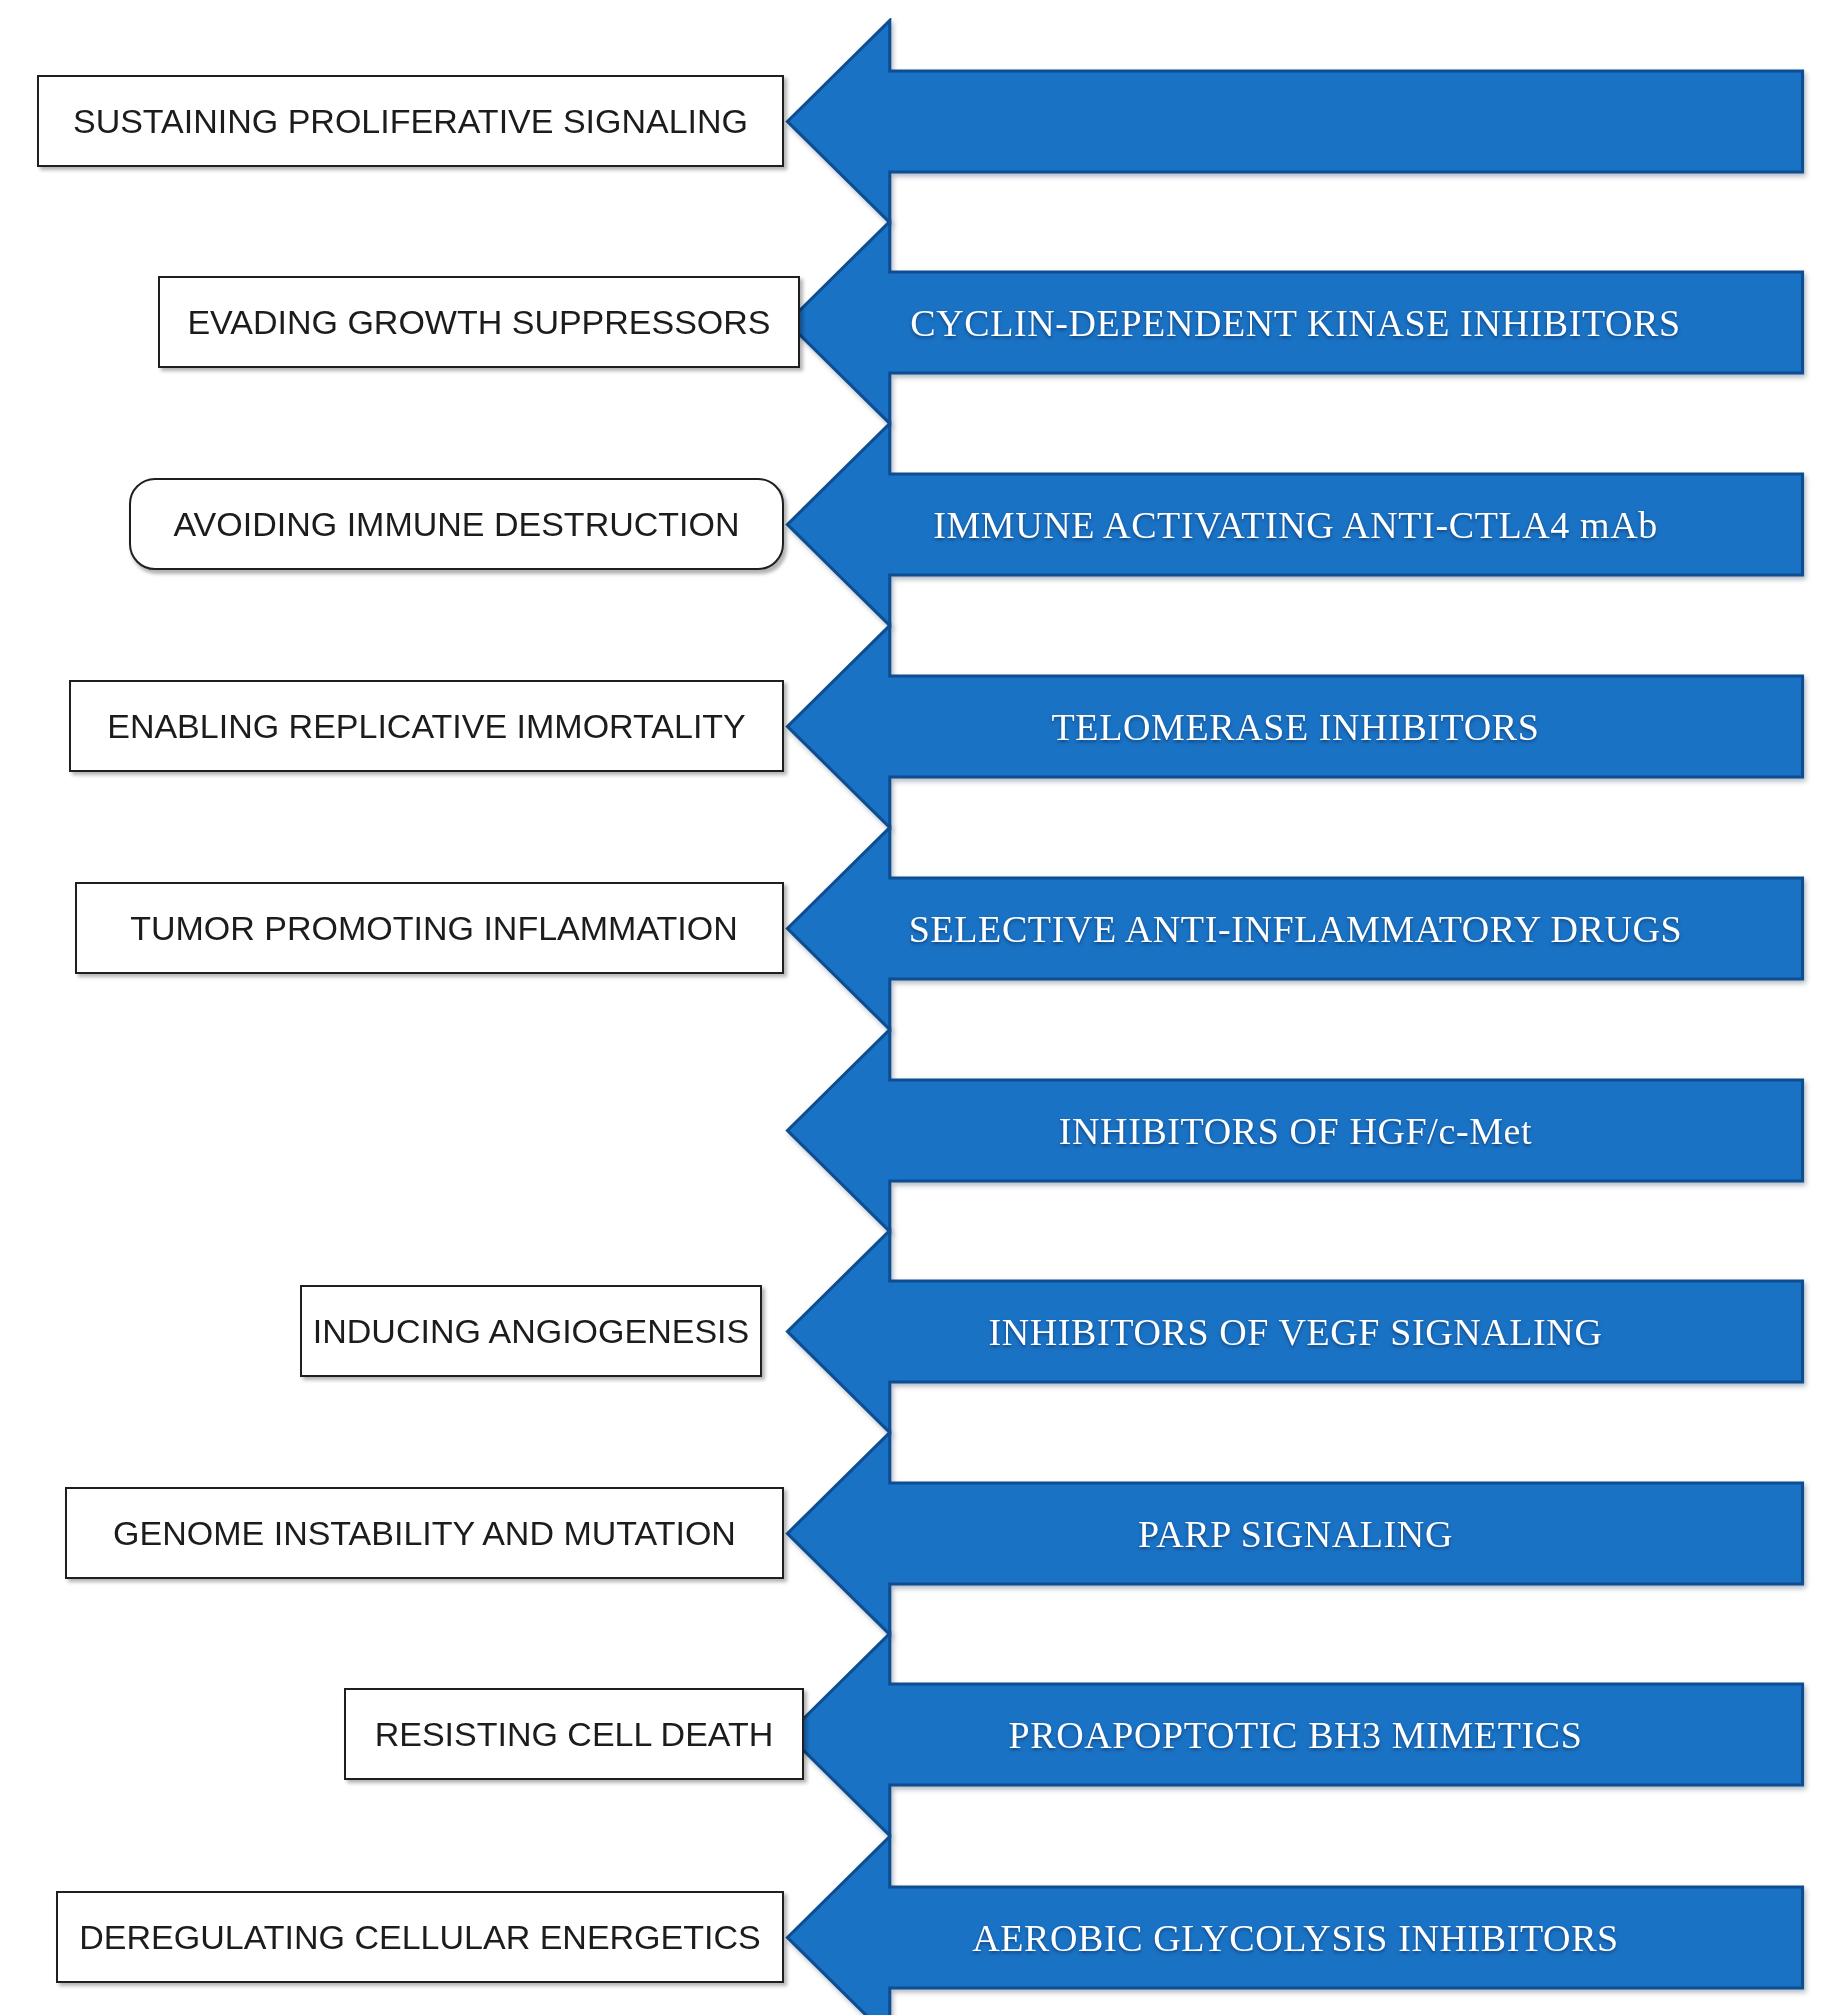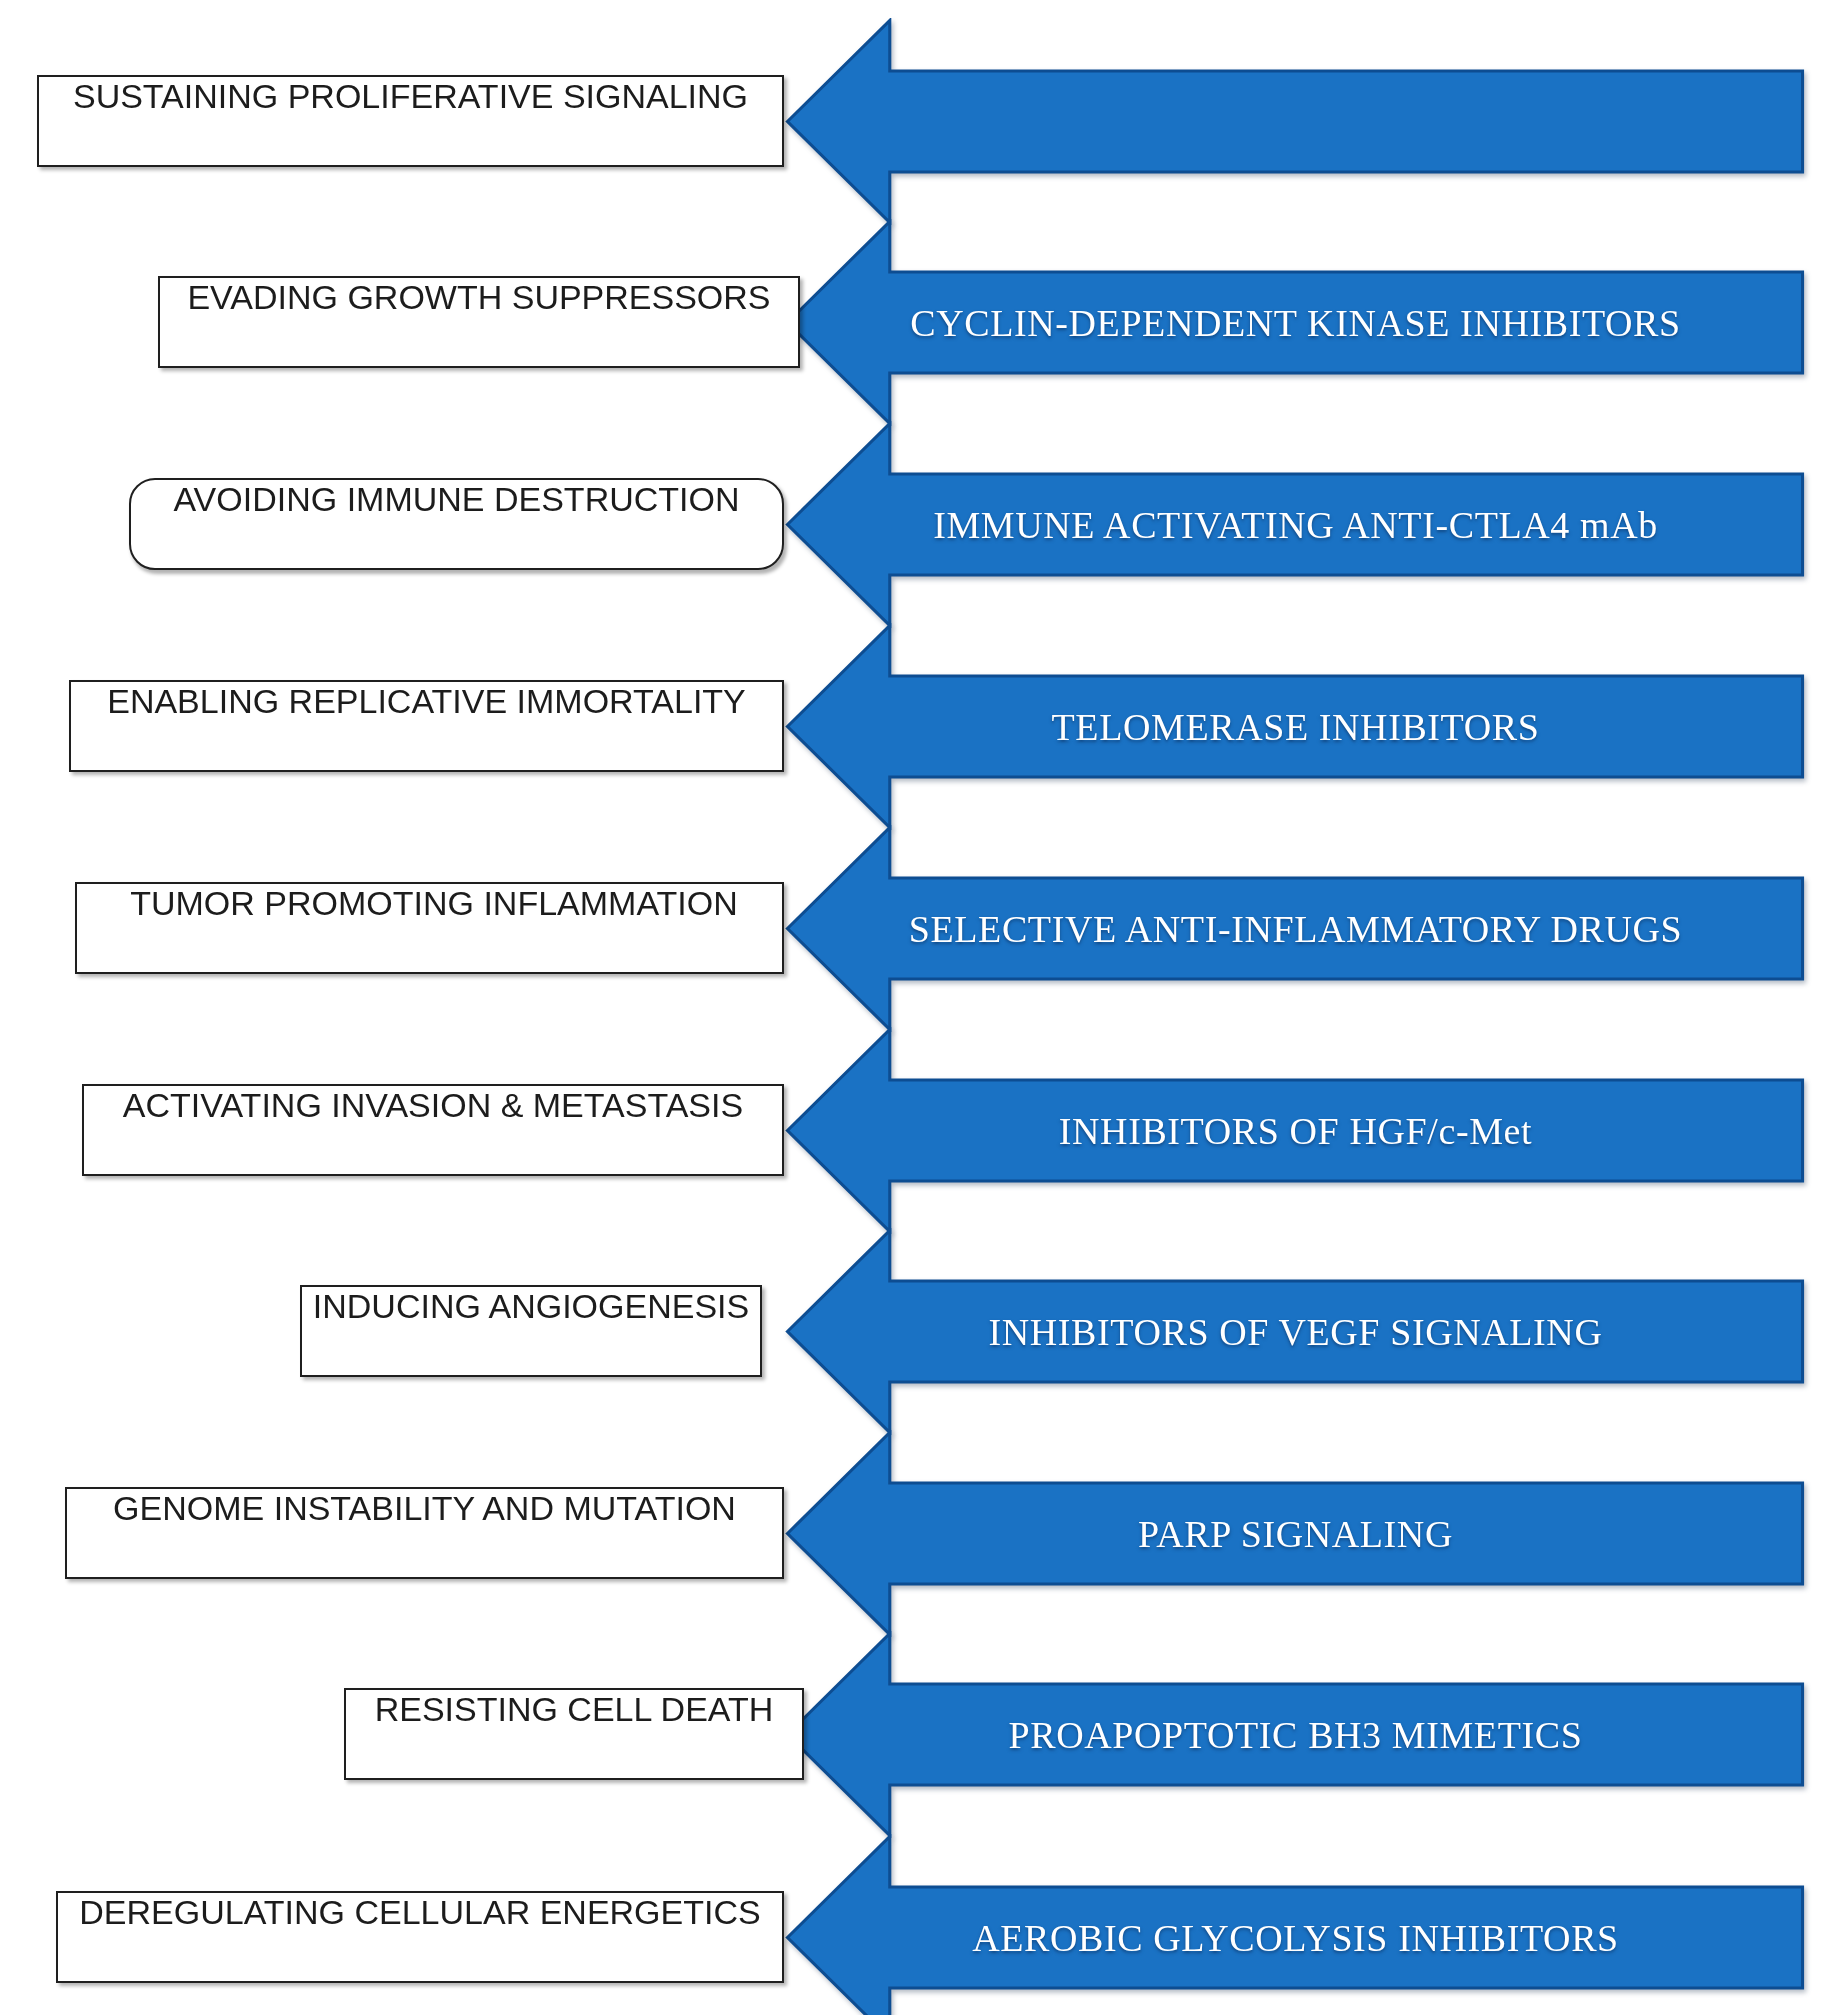--- a/index.html
+++ b/index.html
@@ -54,20 +54,21 @@
   }
   .hallmark-box {
     position: absolute;
     top: 55px;
     height: 92px;
     box-sizing: border-box;
     background: var(--box-fill, #ffffff);
     border: 2.5px solid var(--box-border, #1f1f1f);
     box-shadow: 2.5px 3.1px 3.7px rgba(0,0,0,0.30);
     display: flex;
+    align-items: center;
     justify-content: center;
   }
   .hallmark-label {
     font-family: "Liberation Sans", sans-serif;
     font-size: 34px;
     color: var(--hallmark-text, #1c1c1c);
     letter-spacing: 0px;
     text-align: center;
     white-space: nowrap;
   }
@@ -118,23 +119,20 @@
     <div class="arrow-label">SELECTIVE ANTI-INFLAMMATORY DRUGS</div>
     <div class="hallmark-box" style="left: 75px; width: 709px; padding-left: 9px;">
       <div class="hallmark-label">TUMOR PROMOTING INFLAMMATION</div>
     </div>
   </div>
     <div class="row" style="top: 1029px;">
     <svg class="arrow-svg" viewBox="-4 -4 1655 336" preserveAspectRatio="none" aria-hidden="true">
       <polygon points="0,164 166,0 166,82 1647,82 1647,246 166,246 166,328"></polygon>
     </svg>
     <div class="arrow-label">INHIBITORS OF HGF/c-Met</div>
-    <div class="hallmark-box" style="left: 82px; width: 702px;">
-      <div class="hallmark-label">ACTIVATING INVASION &amp; METASTASIS</div>
-    </div>
   </div>
     <div class="row" style="top: 1230px;">
     <svg class="arrow-svg" viewBox="-4 -4 1655 336" preserveAspectRatio="none" aria-hidden="true">
       <polygon points="0,164 166,0 166,82 1647,82 1647,246 166,246 166,328"></polygon>
     </svg>
     <div class="arrow-label">INHIBITORS OF VEGF SIGNALING</div>
     <div class="hallmark-box" style="left: 272px; width: 462px; margin-left: 28px;">
       <div class="hallmark-label">INDUCING ANGIOGENESIS</div>
     </div>
   </div>

